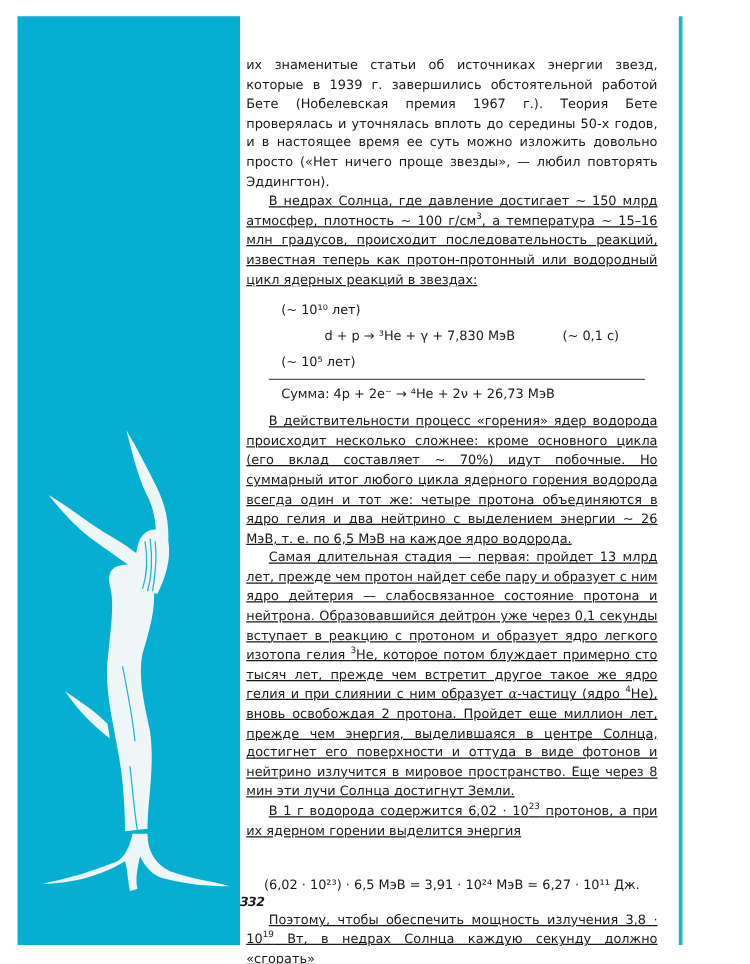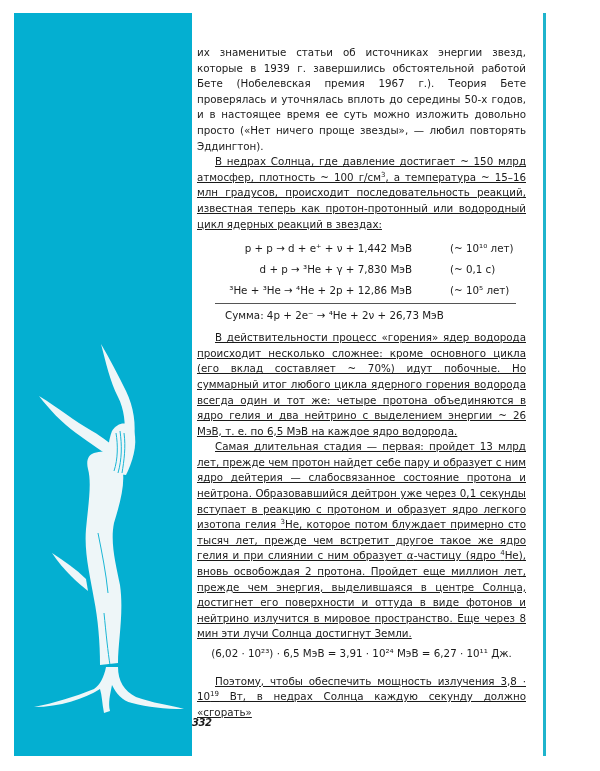--- a/index.html
+++ b/index.html
@@ -12,21 +12,21 @@
   .text-col p { margin:0; text-align:justify; }
   .indent { text-indent:18px;text-decoration:underline; }
   .m { font-family:"DejaVu Serif", serif; font-style:italic; }
   sup { font-size:7px; line-height:0; vertical-align:super; }
   .eq-block { margin:6px 0 6px 0; }
   .eq-row { display:flex; height:21px; align-items:center; }
   .eq-left { width:215px; text-align:right; padding-right:10px; white-space:nowrap; }
   .eq-right { white-space:nowrap; padding-left:28px;text-align:right; }
   .rule { height:1px; background:#555; margin:2px 10px 2px 18px; }
   .sum-row { padding-left:28px; white-space:nowrap; height:18px; line-height:18px; }
-  .center-eq { text-align:center; margin:4px 0 12px 0; white-space:nowrap; }
+  .center-eq { text-align:center; margin:28px 0 12px 0; white-space:nowrap; }
   .page-num { position:absolute; left:192px; top:717px; font-size:10px; font-weight:bold; font-style:italic; letter-spacing:-0.5px; }
 </style>
 </head>
 <body>
 
 <div class="side-panel">
   <svg width="178" height="743" viewBox="0 0 178 743">
     <g fill="#eef6f8">
 
       <path d="M25 383 C45 395 60 408 78 418 C90 425 98 432 104 436 L100 446 C90 440 76 430 62 420 C48 410 35 396 25 383 Z"></path>
@@ -52,40 +52,39 @@
 
 <div class="right-stripe"></div>
 
 <div class="text-col">
   <p>их знаменитые статьи об источниках энергии звезд, которые в 1939 г. завершились обстоятельной работой Бете (Нобелевская премия 1967 г.). Теория Бете проверялась и уточнялась вплоть до середины 50-х годов, и в настоящее время ее суть можно изложить довольно просто («Нет ничего проще звезды», — любил повторять Эддингтон).</p>
 
   <p class="indent"><span>В недрах Солнца, где давление достигает ~ 150 млрд атмосфер, плотность ~ 100 г/см</span><sup>3</sup><span>, а температура ~ 15–16 млн градусов, происходит последовательность реакций, известная теперь как протон-протонный или водородный цикл ядерных реакций в звездах:</span></p>
 
   <div class="eq-block">
     <div class="eq-row">
-      <span class="eq-left">p + p → d + e⁺ + ν + 1,442 МэВ</span>
       <span class="eq-right">(~ 10¹⁰ лет)</span>
     </div>
     <div class="eq-row">
       <span class="eq-left">d + p → ³He + γ + 7,830 МэВ</span>
       <span class="eq-right">(~ 0,1 с)</span>
     </div>
     <div class="eq-row">
-      <span class="eq-left">³He + ³He → ⁴He + 2p + 12,86 МэВ</span>
       <span class="eq-right">(~ 10⁵ лет)</span>
     </div>
     <div class="rule"></div>
     <div class="sum-row">Сумма:  4p + 2e⁻ → ⁴He + 2ν + 26,73 МэВ</div>
   </div>
 
 
   <p class="indent">В действительности процесс «горения» ядер водорода происходит несколько сложнее: кроме основного цикла (его вклад составляет ~ 70%) идут побочные. Но суммарный итог любого цикла ядерного горения водорода всегда один и тот же: четыре протона объединяются в ядро гелия и два нейтрино с выделением энергии ~ 26 МэВ, т. е. по 6,5 МэВ на каждое ядро водорода.</p>
 
   <p class="indent"><span>Самая длительная стадия — первая: пройдет 13 млрд лет, прежде чем протон найдет себе пару и образует с ним ядро дейтерия — слабосвязанное состояние протона и нейтрона. Образовавшийся дейтрон уже через 0,1 секунды вступает в реакцию с протоном и образует ядро легкого изотопа гелия </span><sup>3</sup><span>He, которое потом блуждает примерно сто тысяч лет, прежде чем встретит другое такое же ядро гелия и при слиянии с ним образует </span><span class="m">α</span><span>-частицу (ядро </span><sup>4</sup><span>He), вновь освобождая 2 протона. Пройдет еще миллион лет, прежде чем энергия, выделившаяся в центре Солнца, достигнет его поверхности и оттуда в виде фотонов и нейтрино излучится в мировое пространство. Еще через 8 мин эти лучи Солнца достигнут Земли.</span></p>
 
+  <p class="indent"><span>В 1 г водорода содержится 6,02 · 10</span><sup>23</sup><span> протонов, а при их ядерном горении выделится энергия</span></p>
 
   <div class="center-eq">(6,02 · 10²³) · 6,5 МэВ = 3,91 · 10²⁴ МэВ = 6,27 · 10¹¹ Дж.</div>
 
   <p class="indent"><span>Поэтому, чтобы обеспечить мощность излучения 3,8 · 10</span><sup>19</sup><span> Вт, в недрах Солнца каждую секунду должно «сгорать»</span></p>
 
 </div>
 
 <div class="page-num">332</div>
 
 </body></html>

